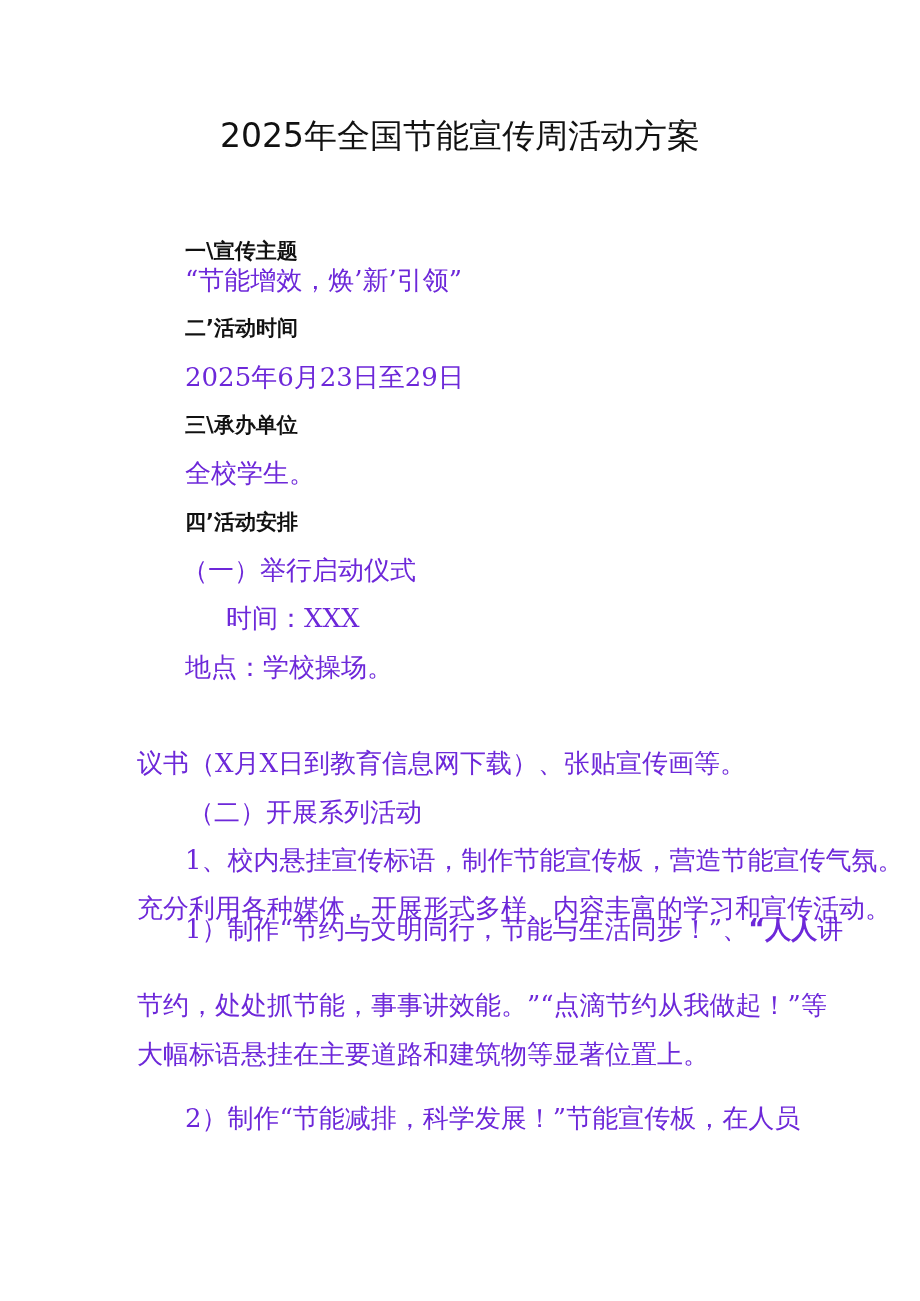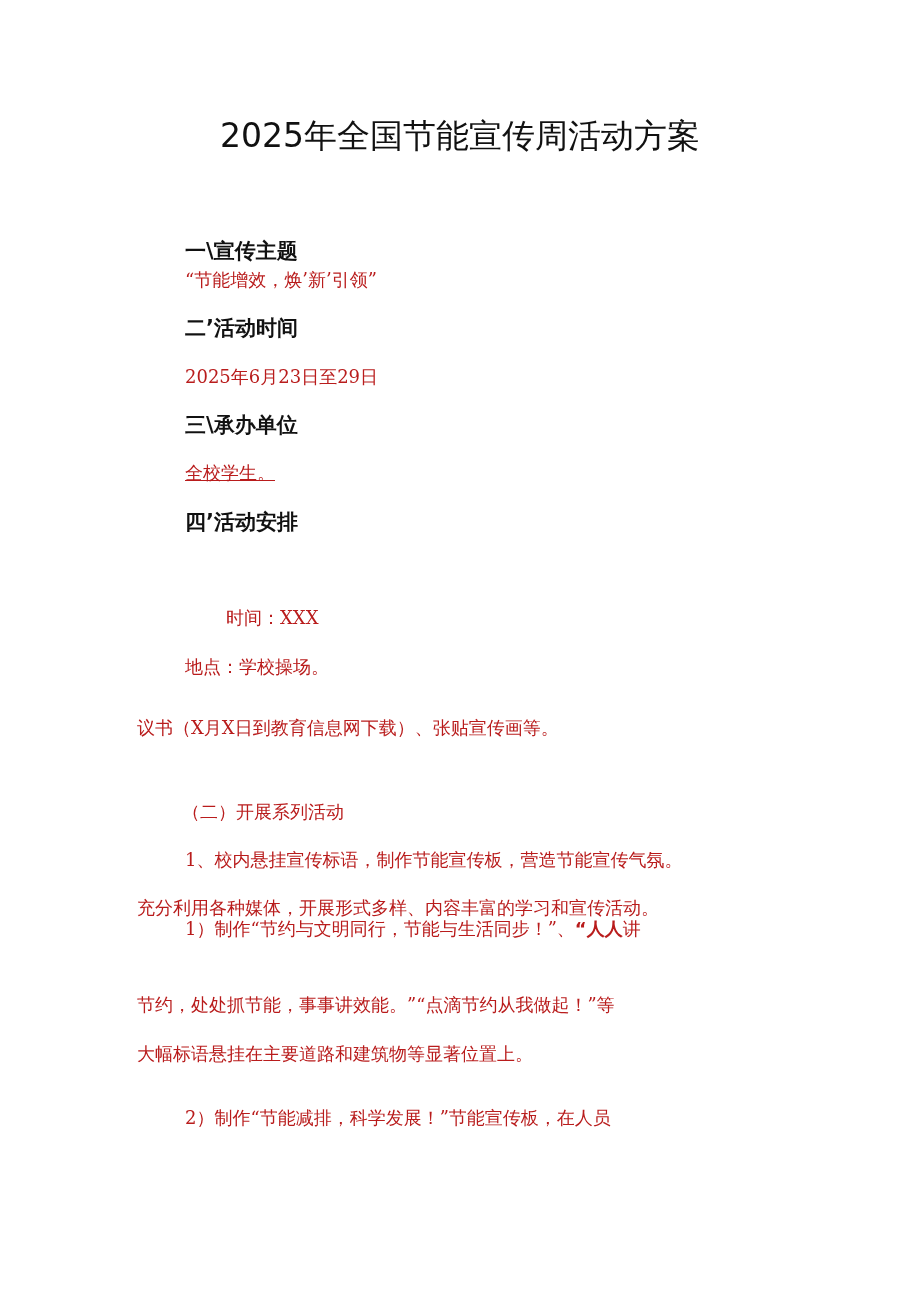--- a/index.html
+++ b/index.html
@@ -1,46 +1,47 @@
 <!DOCTYPE html>
 <html><head>
 <meta charset="utf-8">
 <style>
   html, body { margin:0; padding:0; background:#ffffff; }
   body { width:920px; height:1301px; position:relative; overflow:hidden;
          font-family: "DejaVu Serif", "Liberation Serif", serif; color:#1a1a1a; }
   .page { position:absolute; left:0; top:0; width:920px; height:1301px; }
   .title { position:absolute; left:0; width:920px; top:114px; text-align:center;
            font-family:"DejaVu Sans","Liberation Sans",sans-serif; font-size:33px; letter-spacing:0px; color:#111; }
-  .line { position:absolute; font-size:18px; line-height:28px; white-space:nowrap; color:#b91c1c; }
+  .line { position:absolute; font-size:26px; line-height:28px; white-space:nowrap; color:#6d28d9; }
   .h { font-family:"DejaVu Sans","Liberation Sans",sans-serif; font-weight:bold; font-size:21px; color:#111; }
   .bold { font-weight:bold; font-family:"DejaVu Sans","Liberation Sans",sans-serif; }
 </style>
 </head>
 <body>
 
 <div class="page">
   <div class="title">2025年全国节能宣传周活动方案</div>
 
   <div class="line h" style="left:185px;top:218px;margin-top:19px;">一\宣传主题</div>
   <div class="line" style="left:185px;top:266px;">“节能增效，焕’新’引领”</div>
 
   <div class="line h" style="left:185px;top:314px;">二’活动时间</div>
   <div class="line" style="left:185px;top:363px;">2025年6月23日至29日</div>
 
   <div class="line h" style="left:185px;top:411px;">三\承办单位</div>
-  <div class="line" style="left:185px;top:459px;text-decoration:underline;">全校学生。</div>
+  <div class="line" style="left:185px;top:459px;">全校学生。</div>
 
   <div class="line h" style="left:185px;top:508px;">四’活动安排</div>
 
+  <div class="line" style="left:182px;top:556px;">（一）举行启动仪式</div>
   <div class="line" style="left:185px;top:604px;margin-left:41px;">时间：XXX</div>
   <div class="line" style="left:185px;top:653px;">地点：学校操场。</div>
-  <div class="line" style="left:137px;top:714px;">议书（X月X日到教育信息网下载）、张贴宣传画等。</div>
+  <div class="line" style="left:137px;top:749px;">议书（X月X日到教育信息网下载）、张贴宣传画等。</div>
 
-  <div class="line" style="left:182px;top:798px;text-align:center;">（二）开展系列活动</div>
+  <div class="line" style="left:188px;top:798px;text-align:center;">（二）开展系列活动</div>
 
   <div class="line" style="left:185px;top:846px;">1、校内悬挂宣传标语，制作节能宣传板，营造节能宣传气氛。</div>
   <div class="line" style="left:137px;top:894px;">充分利用各种媒体，开展形式多样、内容丰富的学习和宣传活动。</div>
 
   <div class="line" style="left:185px;top:915px;">
     <span>1）制作“节约与文明同行，节能与生活同步！”、</span><span class="bold">“人人</span><span>讲</span>
   </div>
   <div class="line" style="left:137px;top:991px;">节约，处处抓节能，事事讲效能。”“点滴节约从我做起！”等</div>
   <div class="line" style="left:137px;top:1040px;">大幅标语悬挂在主要道路和建筑物等显著位置上。</div>
 

